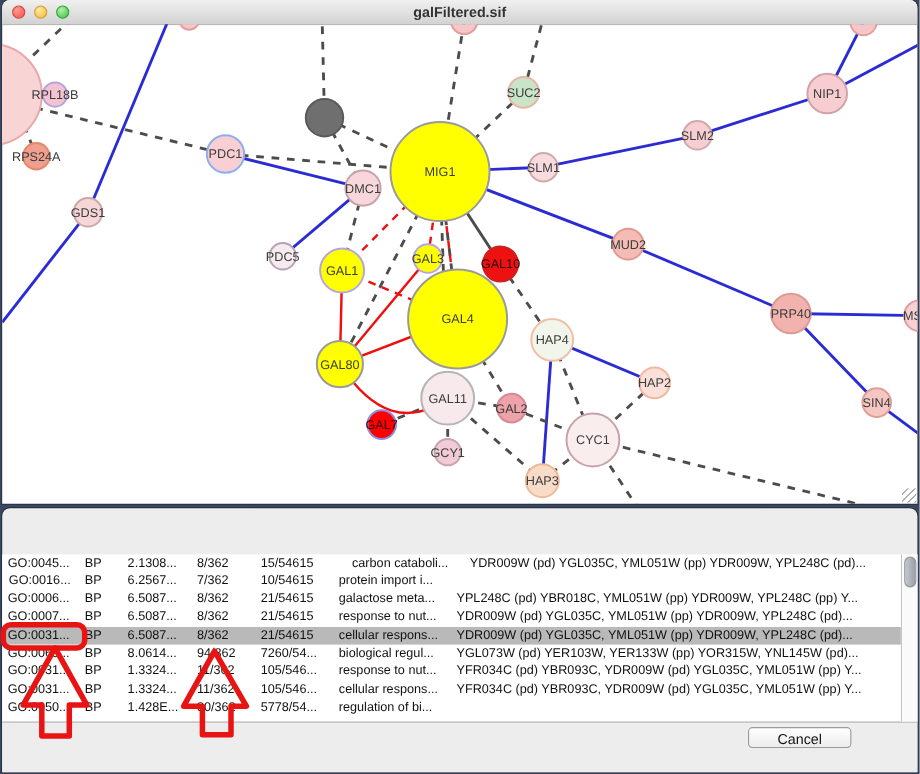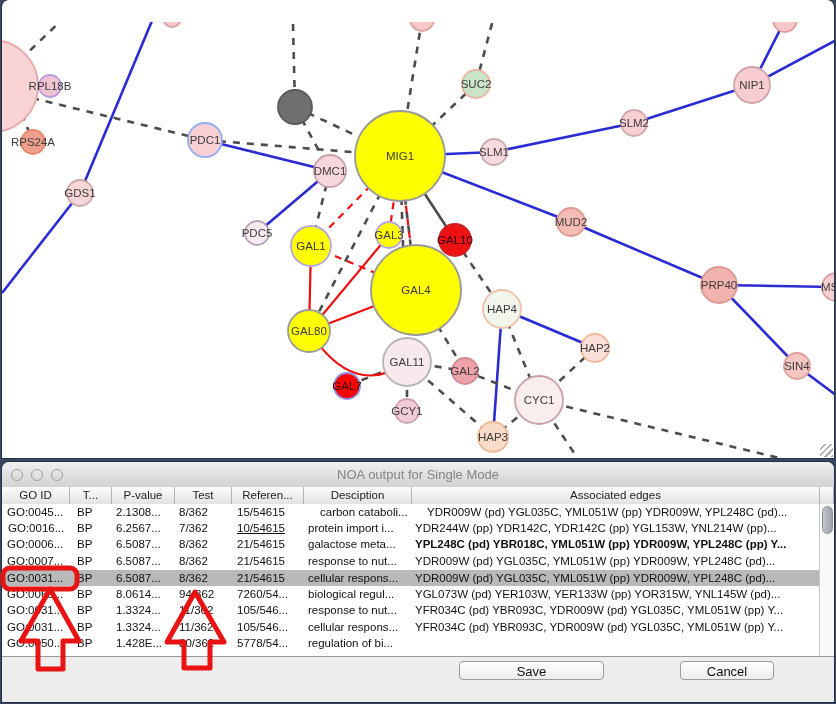--- a/index.html
+++ b/index.html
@@ -50,20 +50,28 @@
   .mac-btn{position:absolute;height:19px;box-sizing:border-box;border:1px solid #9b9b9b;border-radius:4px;
     background:linear-gradient(#ffffff,#ececec);font-size:13px;color:#111;text-align:center;
     line-height:17px;box-shadow:0 1px 0 rgba(255,255,255,.7) inset;}
   #annotation-overlay{position:absolute;left:0;top:0;width:836px;height:704px;pointer-events:none;z-index:50;}
   svg text{font-family:"Liberation Sans",sans-serif;}
 </style>
 </head>
 <body>
 
 <div class="window" id="graph-window">
+  <div class="titlebar">
+    <div class="lights">
+      <span class="light red"></span>
+      <span class="light yellow"></span>
+      <span class="light green"></span>
+    </div>
+    <div class="title">galFiltered.sif</div>
+  </div>
   <svg id="graph-canvas" viewBox="0 22 832 436" preserveAspectRatio="none">
       <line x1="152" y1="16" x2="78" y2="193" stroke="#2b2bd4" stroke-width="2.6"></line>
       <line x1="78" y1="193" x2="0" y2="293" stroke="#2b2bd4" stroke-width="2.6"></line>
       <line x1="203" y1="140" x2="328" y2="171" stroke="#2b2bd4" stroke-width="2.6"></line>
       <line x1="328" y1="171" x2="255" y2="233" stroke="#2b2bd4" stroke-width="2.6"></line>
       <line x1="398" y1="156" x2="492" y2="152" stroke="#2b2bd4" stroke-width="2.6"></line>
       <line x1="492" y1="152" x2="632" y2="123" stroke="#2b2bd4" stroke-width="2.6"></line>
       <line x1="632" y1="123" x2="750" y2="85" stroke="#2b2bd4" stroke-width="2.6"></line>
       <line x1="750" y1="85" x2="783" y2="20" stroke="#2b2bd4" stroke-width="2.6"></line>
       <line x1="750" y1="85" x2="838" y2="38" stroke="#2b2bd4" stroke-width="2.6"></line>
@@ -169,65 +177,46 @@
       <text x="405" y="415" text-anchor="middle" font-size="11.5" fill="#3c3c3c">GCY1</text>
       <circle cx="537" cy="400" r="24" fill="#f9edee" stroke="#c8a2a8" stroke-width="1.8"></circle>
       <text x="537" y="404" text-anchor="middle" font-size="11.5" fill="#3c3c3c">CYC1</text>
       <circle cx="491" cy="437" r="15" fill="#f9dcc8" stroke="#efb896" stroke-width="1.8"></circle>
       <text x="491" y="441" text-anchor="middle" font-size="11.5" fill="#3c3c3c">HAP3</text>
     </svg>
   <div id="resize-grip"></div>
 </div>
 
 <div class="window" id="table-window">
-  <div class="titlebar">
-    <div class="lights">
-      <span class="light hollow"></span>
-      <span class="light hollow"></span>
-      <span class="light hollow"></span>
-    </div>
-    <div class="title inactive">NOA output for Single Mode</div>
-  </div>
-  <div id="table-header">
-      <div class="hcell" style="width: 68px;">GO ID</div>
-      <div class="hcell" style="width: 42px;">T...</div>
-      <div class="hcell" style="width: 63px;">P-value</div>
-      <div class="hcell" style="width: 57px;">Test</div>
-      <div class="hcell" style="width: 72px;">Referen...</div>
-      <div class="hcell" style="width: 108px;">Desciption</div>
-      <div class="hcell flex">Associated edges</div>
-      <div class="hcell" style="width: 14px;"></div>
-    </div>
   <div id="table-viewport">
       <div class="trow" style="top: 0px;">
         <div class="tcell" style="width: 68px; padding-left: 5px;">GO:0045...</div>
         <div class="tcell" style="width: 42px; padding-left: 7px;">BP</div>
         <div class="tcell" style="width: 63px; padding-left: 4px;">2.1308...</div>
         <div class="tcell" style="width: 57px; padding-left: 4px;">8/362</div>
         <div class="tcell" style="width: 72px; padding-left: 5px;">15/54615</div>
         <div class="tcell" style="width: 108px; padding-left: 4px; margin-left: 12px;">carbon cataboli...</div>
         <div class="tcell flex" style="padding-left: 3px;">YDR009W (pd) YGL035C, YML051W (pp) YDR009W, YPL248C (pd)...</div>
       </div>
       <div class="trow" style="top: 16.4px;">
         <div class="tcell" style="width: 68px; padding-left: 6px;">GO:0016...</div>
         <div class="tcell" style="width: 42px; padding-left: 7px;">BP</div>
         <div class="tcell" style="width: 63px; padding-left: 4px;">6.2567...</div>
         <div class="tcell" style="width: 57px; padding-left: 4px;">7/362</div>
-        <div class="tcell" style="width: 72px; padding-left: 5px; text-decoration: underline;">10/54615</div>
+        <div class="tcell" style="width: 72px; padding-left: 5px;">10/54615</div>
         <div class="tcell" style="width: 108px; padding-left: 4px;">protein import i...</div>
-        <div class="tcell flex" style="padding-left: 3px;">YDR244W (pp) YDR142C, YDR142C (pp) YGL153W, YNL214W (pp)...</div>
       </div>
       <div class="trow" style="top: 32px;">
         <div class="tcell" style="width: 68px; padding-left: 5px;">GO:0006...</div>
         <div class="tcell" style="width: 42px; padding-left: 7px;">BP</div>
         <div class="tcell" style="width: 63px; padding-left: 4px;">6.5087...</div>
         <div class="tcell" style="width: 57px; padding-left: 4px;">8/362</div>
         <div class="tcell" style="width: 72px; padding-left: 5px;">21/54615</div>
         <div class="tcell" style="width: 108px; padding-left: 4px;">galactose meta...</div>
-        <div class="tcell flex" style="padding-left: 3px; font-weight: bold;">YPL248C (pd) YBR018C, YML051W (pp) YDR009W, YPL248C (pp) Y...</div>
+        <div class="tcell flex" style="padding-left: 3px;">YPL248C (pd) YBR018C, YML051W (pp) YDR009W, YPL248C (pp) Y...</div>
       </div>
       <div class="trow" style="top: 49.2px;">
         <div class="tcell" style="width: 68px; padding-left: 5px;">GO:0007...</div>
         <div class="tcell" style="width: 42px; padding-left: 7px;">BP</div>
         <div class="tcell" style="width: 63px; padding-left: 4px;">6.5087...</div>
         <div class="tcell" style="width: 57px; padding-left: 4px;">8/362</div>
         <div class="tcell" style="width: 72px; padding-left: 5px;">21/54615</div>
         <div class="tcell" style="width: 108px; padding-left: 4px;">response to nut...</div>
         <div class="tcell flex" style="padding-left: 3px;">YDR009W (pd) YGL035C, YML051W (pp) YDR009W, YPL248C (pd)...</div>
       </div>
@@ -273,21 +262,20 @@
         <div class="tcell" style="width: 63px; padding-left: 4px;">1.428E...</div>
         <div class="tcell" style="width: 57px; padding-left: 4px;">80/362</div>
         <div class="tcell" style="width: 72px; padding-left: 5px;">5778/54...</div>
         <div class="tcell" style="width: 108px; padding-left: 4px;">regulation of bi...</div>
       </div>
     </div>
   <div id="vscrollbar">
     <div id="vscroll-thumb"></div>
   </div>
   <div id="table-footer">
-    <button class="mac-btn" style="left:457px;top:4px;width:145px;">Save</button>
     <button class="mac-btn" style="left:678px;top:4px;width:94px;">Cancel</button>
   </div>
 </div>
 
 <svg id="annotation-overlay" viewBox="0 0 836 704">
     <rect x="3" y="568" width="74" height="21" rx="7" fill="none" stroke="#e81313" stroke-width="5"></rect>
     <polygon points="50,589 79,641 63,641 63,669 38,669 38,641 21,641" fill="none" stroke="#e81313" stroke-width="5" stroke-linejoin="round"></polygon>
     <polygon points="195,592 224,642 210,642 210,668 184,668 184,642 167,642" fill="none" stroke="#e81313" stroke-width="5" stroke-linejoin="round"></polygon>
   </svg>
 

